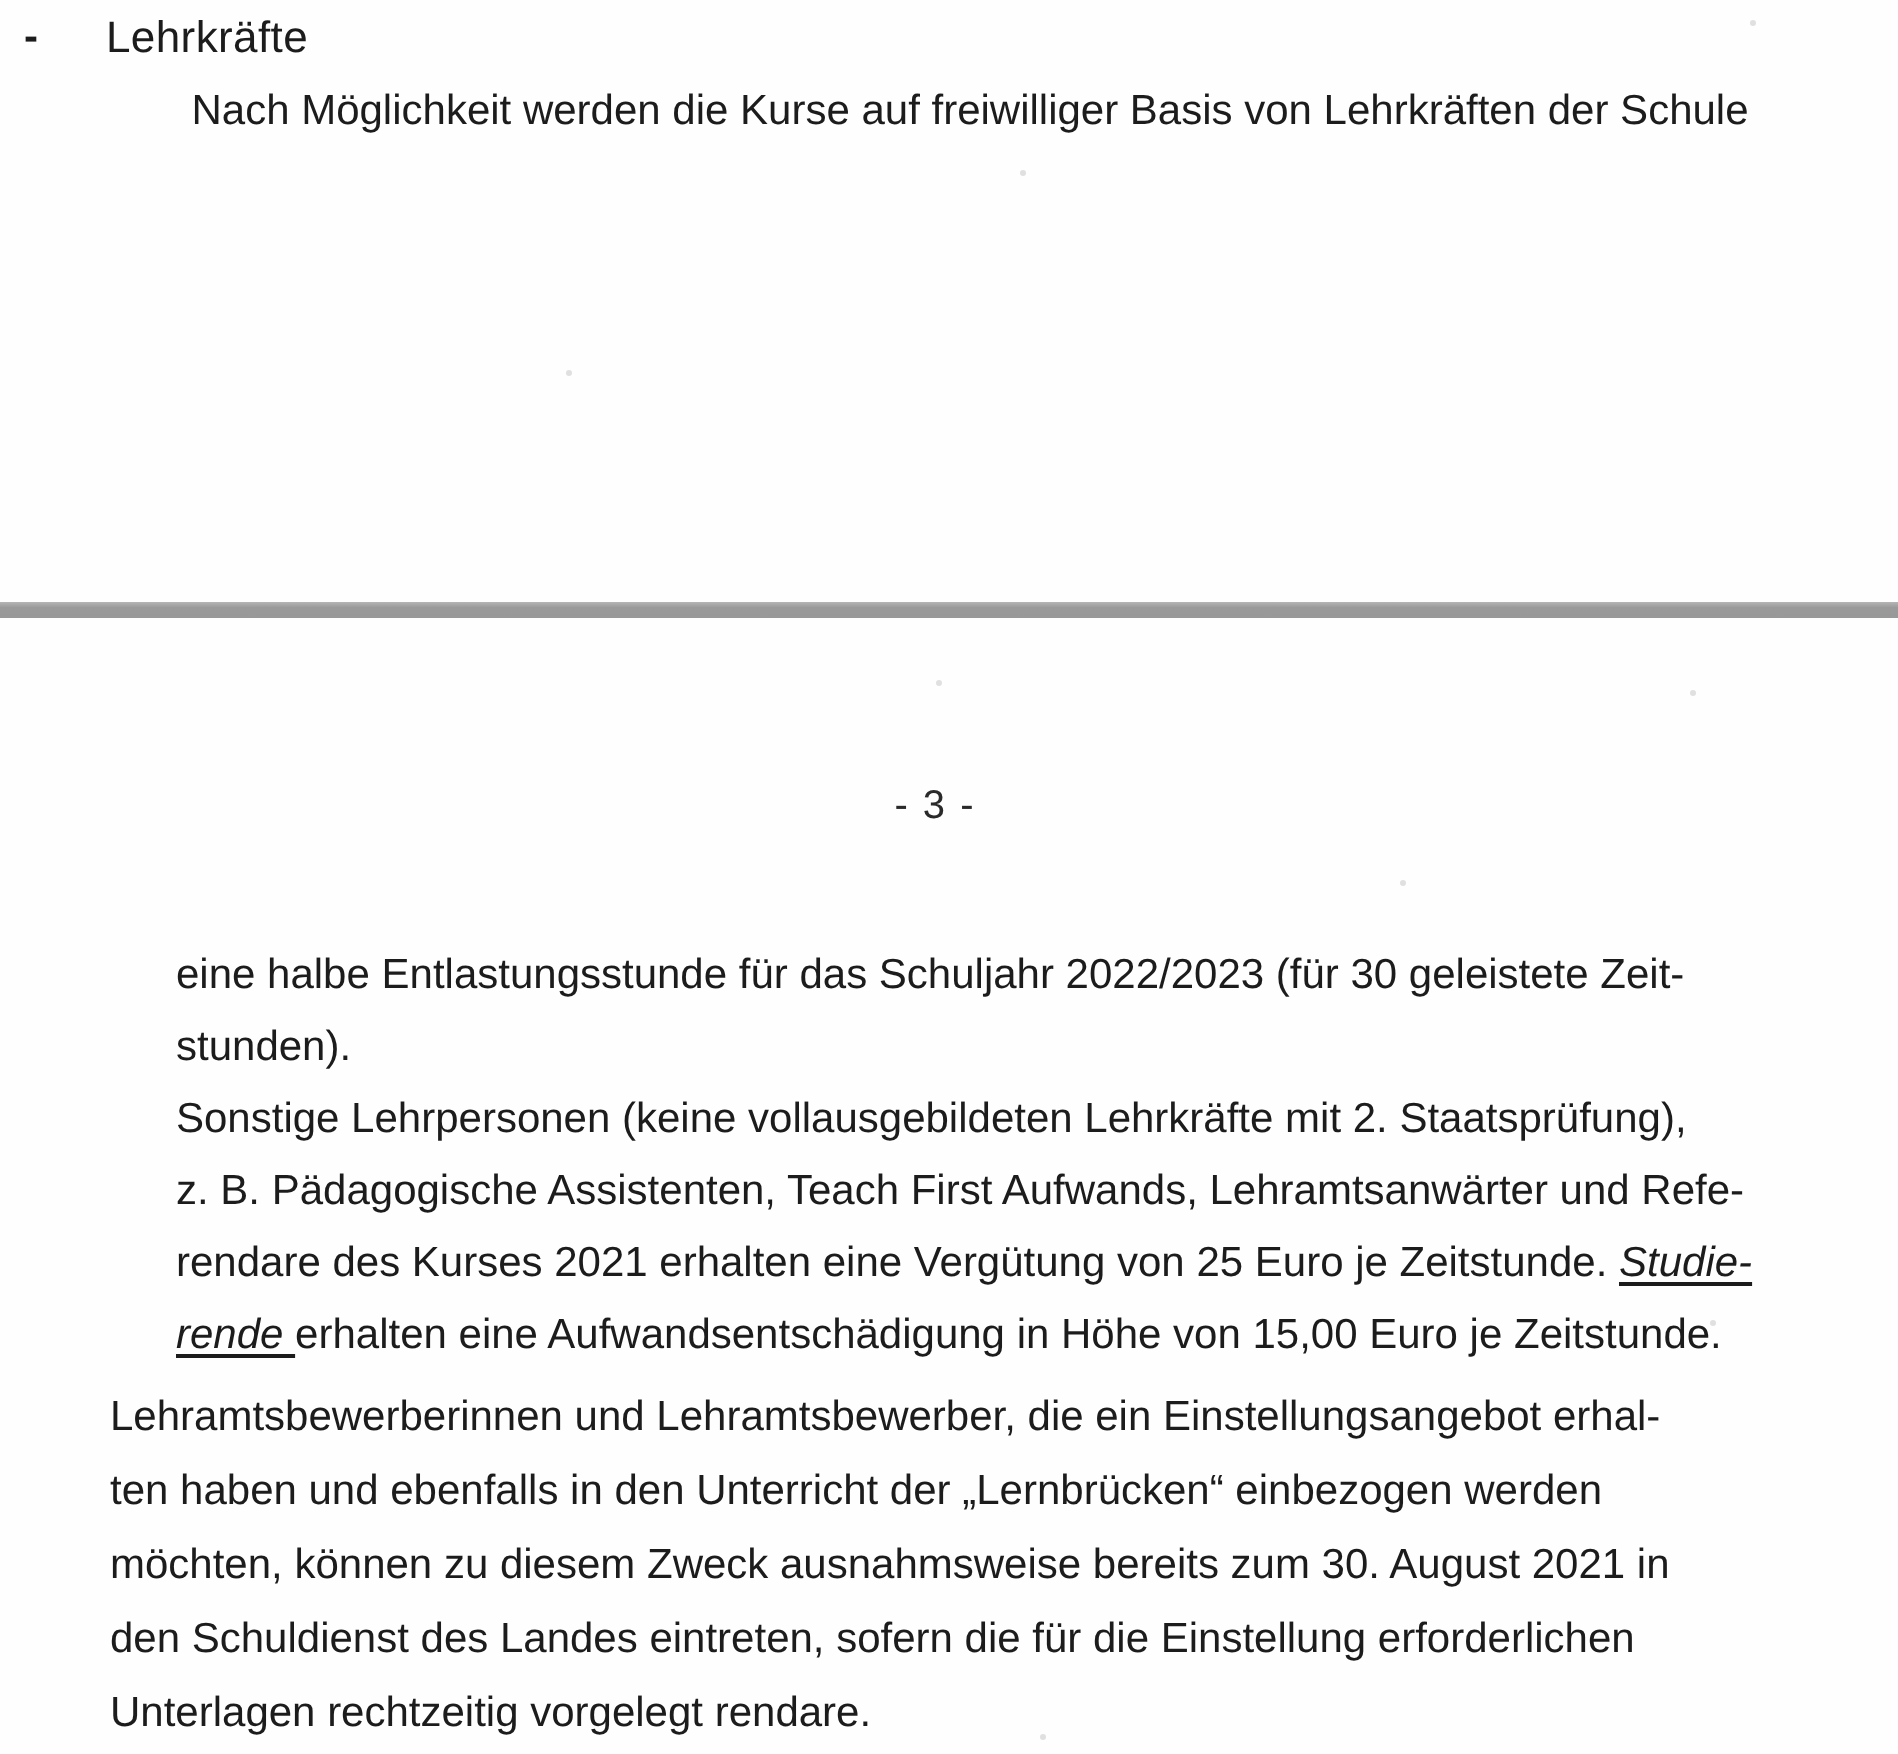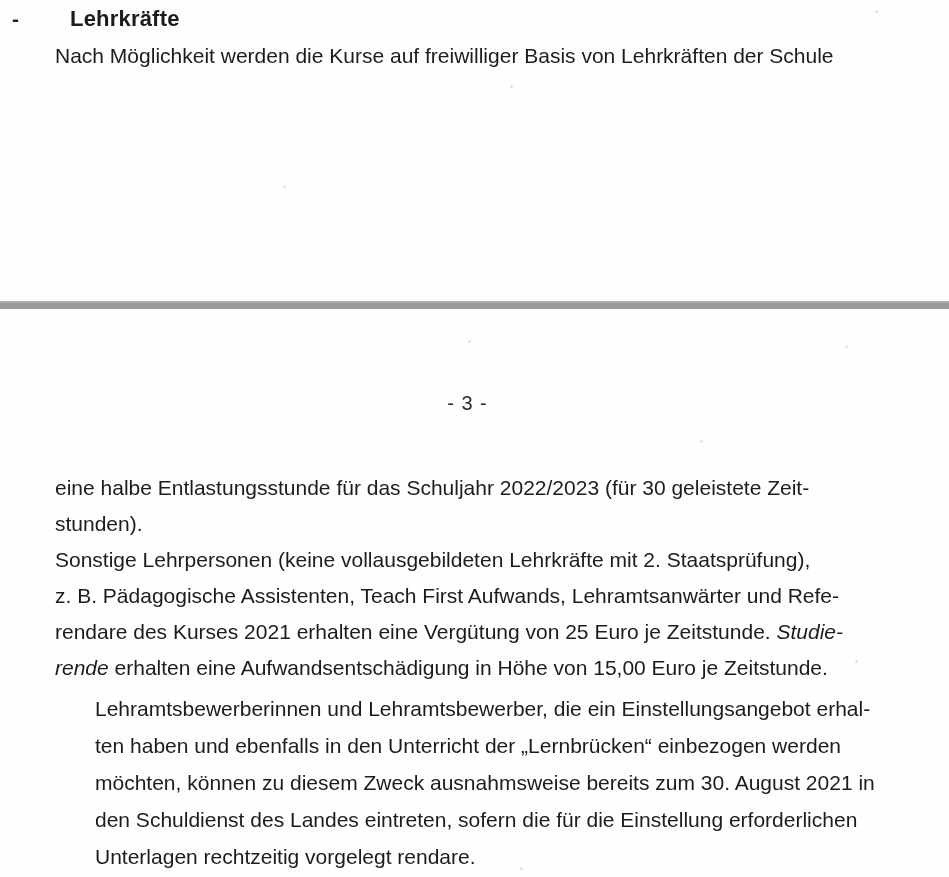--- a/index.html
+++ b/index.html
@@ -34,65 +34,66 @@
   .heading-dash {
     position: absolute;
     left: 12px;
     top: 0;
     font-size: 21px;
     font-weight: 700;
     line-height: 30px;
   }
   .heading-text {
     position: absolute;
-    left: 70px;
+    left: 53px;
     top: 0;
     font-size: 22px;
-    font-weight: 700;
+    font-weight: 400;
     line-height: 30px;
     letter-spacing: 0.2px;
   }
   .para {
     position: absolute;
     left: 55px;
     width: 860px;
   }
   .para .ln {
     white-space: nowrap;
     font-size: 21px;
   }
   .para-p2 {
     top: 36px;
   }
-  .para-p2 .ln { line-height: 40px; }
+  .para-p2 .ln { line-height: 40px; text-align: center; }
   .page-divider {
     position: absolute;
     top: 301px;
     left: 0;
     width: 949px;
     height: 8px;
     background: linear-gradient(to bottom, #b5b5b5 0%, #9a9a9a 35%, #989898 100%);
   }
   .page-number {
     position: absolute;
     top: 390px;
     left: 0;
     width: 935px;
     text-align: center;
     font-size: 20px;
     line-height: 26px;
     color: #2a2a2a;
     letter-spacing: 1px;
   }
   .para-p3a { top: 470px; }
-  .para-p3a .ln { line-height: 36px; }
+  .para-p3a .ln { line-height: 36px; margin-left: 33px; }
   .para-p3b { top: 690px; }
-  .para-p3b .ln { line-height: 37px; margin-left: 40px; }
+  .para-p3b .ln { line-height: 37px; }
   .em-ul {
     font-style: italic;
+    text-decoration: underline;
     text-underline-offset: 3px;
     text-decoration-thickness: 1.5px;
   }
 </style>
 </head>
 <body>
 
 <div class="scan-page">
 
   <div class="speckle" style="left:510px; top:85px;"></div>

